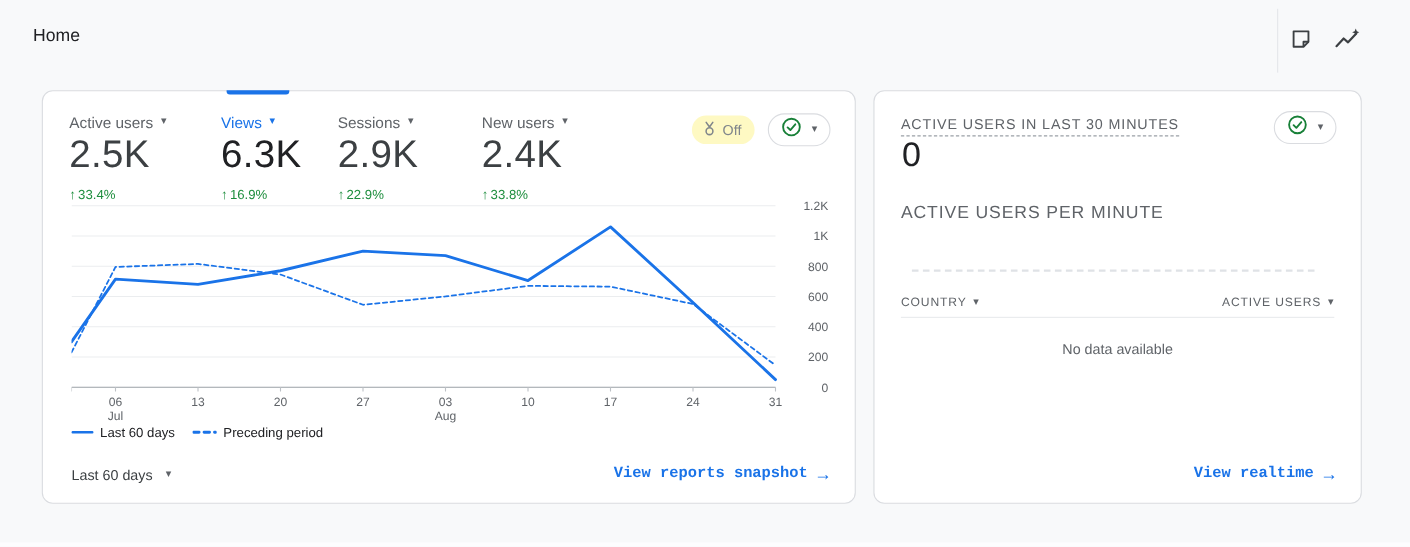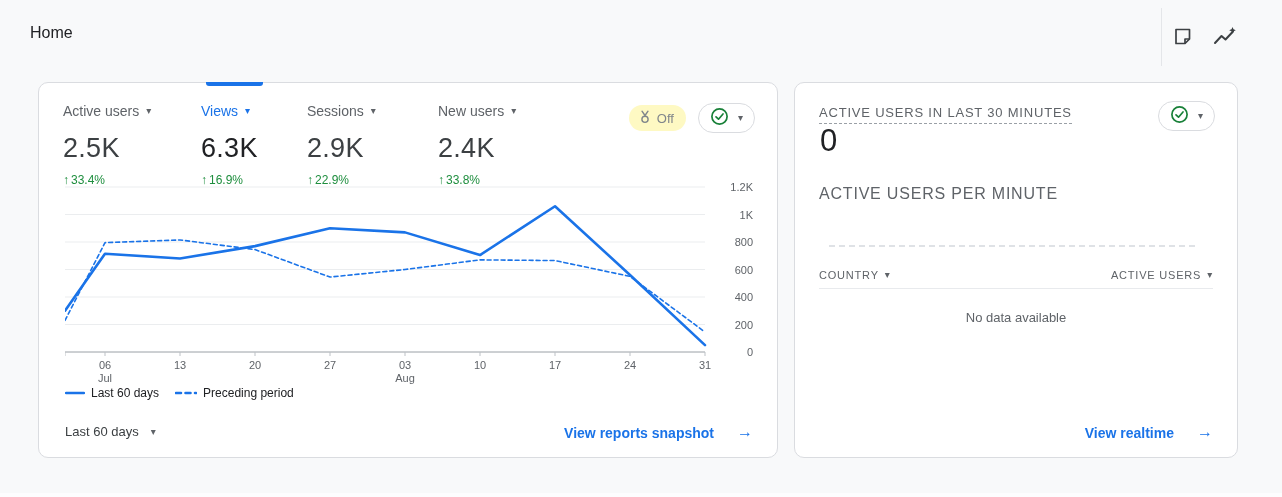--- a/index.html
+++ b/index.html
@@ -26,40 +26,40 @@
   
   .tab-indicator { position: absolute; top: -1px; left: 167px; width: 57px; height: 4px; background: #1a73e8; border-radius: 0 0 3px 3px; }
   .metric-tabs { position: absolute; left: 24px; top: 20px; display: flex; }
   .metric-tab { cursor: pointer; }
   .metric-tab:nth-child(1) { width: 138px; }
   .metric-tab:nth-child(2) { width: 106px; }
   .metric-tab:nth-child(3) { width: 131px; }
   .metric-tab:nth-child(4) { width: 120px; }
   .metric-label { font-size: 14px; color: #5f6368; display: flex; align-items: center; gap: 7px; }
   .metric-tab.selected .metric-label { color: #1a73e8; }
-  .metric-value { font-size: 27px; color: #3c4043; margin-top: 14px; letter-spacing: 0.3px; }
+  .metric-value { font-size: 35px; color: #3c4043; margin-top: 2px; letter-spacing: 0.3px; }
   .metric-tab.selected .metric-value { color: #202124; }
   .metric-delta { font-size: 12px; color: #1e8e3e; margin-top: 9px; display: flex; align-items: center; gap: 2px; }
   .caret { font-size: 10px; color: #5f6368; line-height: 1; }
   .metric-tab.selected .caret { color: #1a73e8; }
 
   
   .card-controls { position: absolute; top: 20px; right: 22px; display: flex; gap: 12px; align-items: center; }
   .off-pill { height: 26px; background: #fef9c3; border-radius: 14px; padding: 0 12px 0 9px; display: flex; align-items: center; gap: 5px; color: #80868b; font-size: 13px; cursor: pointer; }
   .check-pill { height: 30px; background: #fff; border: 1px solid #dadce0; border-radius: 16px; padding: 0 11px; display: flex; align-items: center; gap: 9px; cursor: pointer; }
 
   
   .trend-chart { position: absolute; left: 26px; top: 100px; }
   .axis-label { font-size: 11px; fill: #5f6368; font-family: "Liberation Sans", sans-serif; }
 
   .legend { position: absolute; left: 26px; top: 303px; display: flex; gap: 16px; align-items: center; font-size: 12px; color: #202124; }
   .legend-item { display: flex; align-items: center; gap: 6px; }
 
   .date-range { position: absolute; left: 26px; bottom: 18px; display: flex; align-items: center; gap: 12px; font-size: 13px; color: #3c4043; cursor: pointer; }
-  .link { display: flex; align-items: flex-end; gap: 23px; color: #1a73e8; font-size: 14px; font-weight: 700; cursor: pointer; }
+  .link { display: flex; align-items: flex-start; gap: 9px; color: #1a73e8; font-size: 14px; font-weight: 700; cursor: pointer; font-family: Liberation Mono, monospace; }
   .link .arrow { font-size: 16px; font-weight: 400; }
   .snapshot-link { position: absolute; right: 24px; bottom: 16px; }
   .realtime-link { position: absolute; right: 24px; bottom: 16px; }
 
   
   .rt-title { position: absolute; left: 24px; top: 22px; font-size: 13px; letter-spacing: 0.8px; color: #5f6368; border-bottom: 1px dashed #9aa0a6; padding-bottom: 3px; cursor: default; }
   .rt-value { position: absolute; left: 25px; top: 40px; font-size: 31px; font-weight: 400; color: #202124; }
   .rt-perminute { position: absolute; left: 24px; top: 102px; font-size: 16px; letter-spacing: 0.8px; color: #5f6368; }
   .rt-baseline { position: absolute; left: 34px; right: 42px; top: 162px; border-top: 2px dashed #dfe2e6; }
   .rt-cols { position: absolute; left: 24px; right: 24px; top: 186px; display: flex; justify-content: space-between; font-size: 11px; letter-spacing: 0.8px; color: #5f6368; padding-bottom: 7px; border-bottom: 1px solid #e8eaed; }

